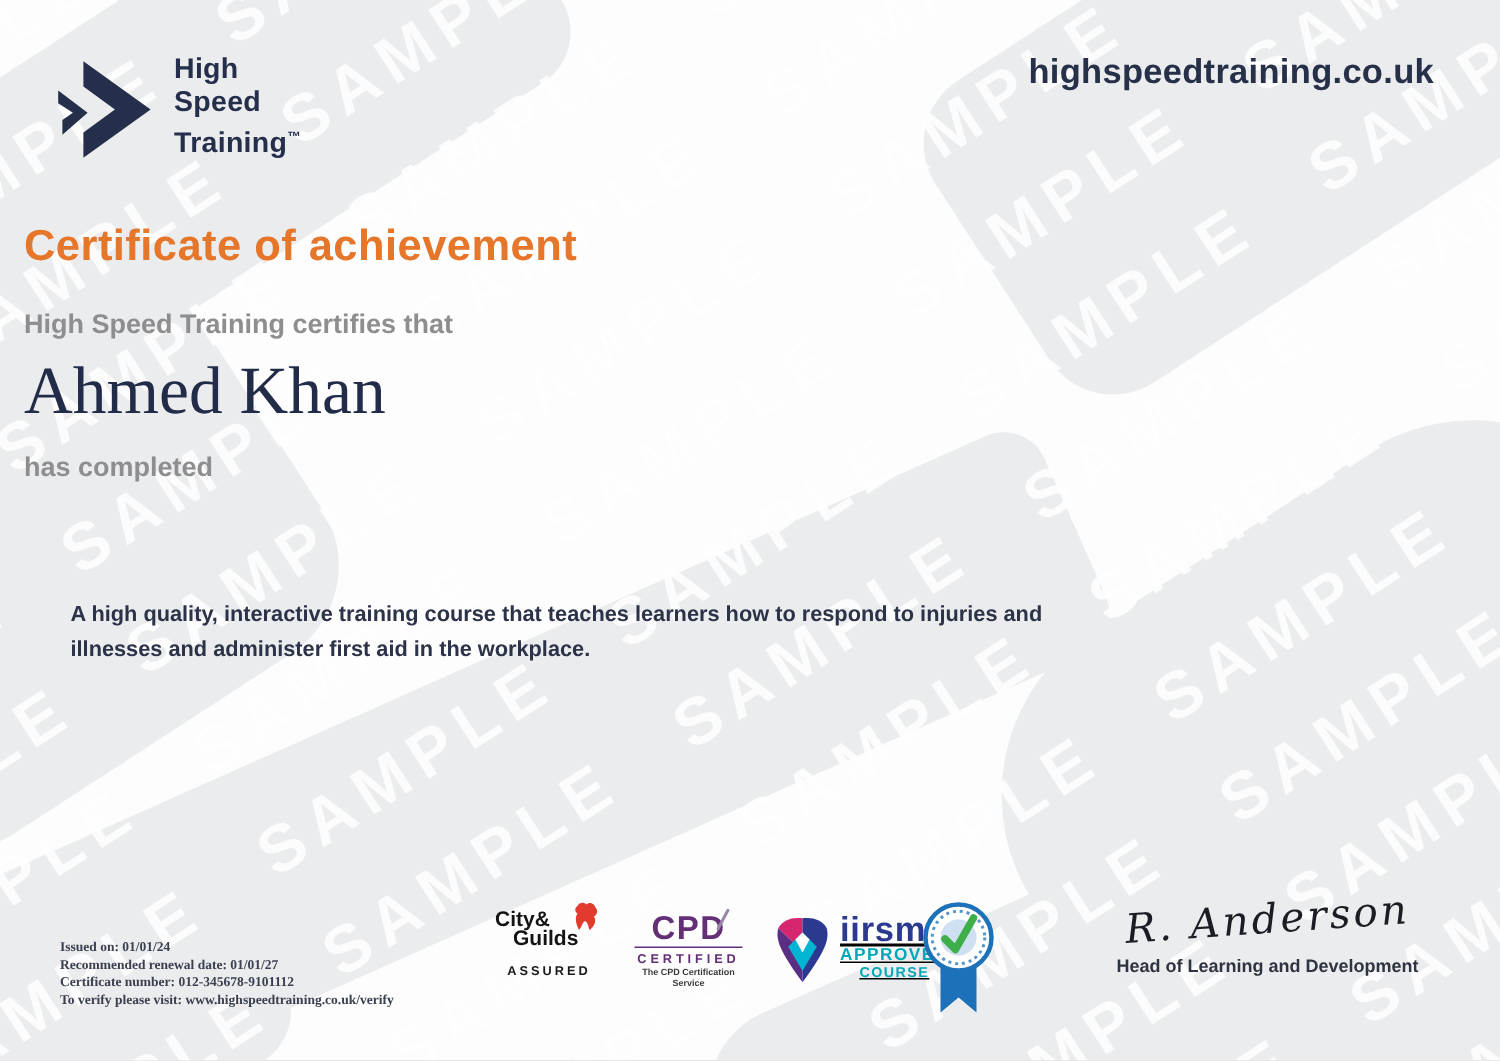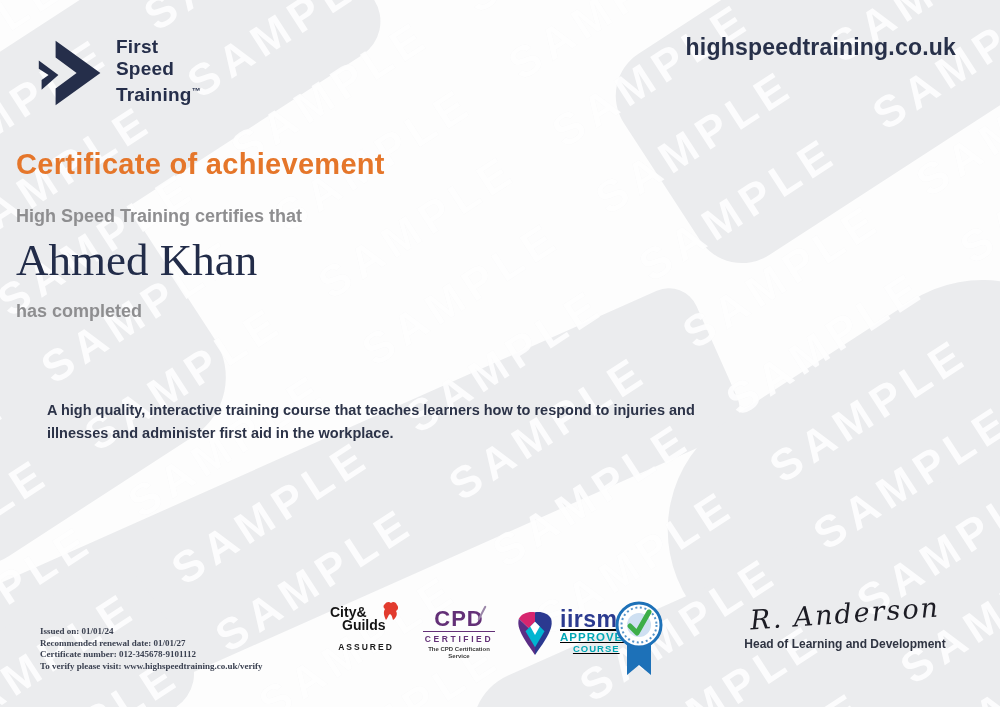--- a/index.html
+++ b/index.html
@@ -102,21 +102,21 @@
   <div class="wm wm-white watermark">SAMPLE SAMPLE SAMPLE SAMPLE SAMPLE SAMPLE SAMPLE SAMPLE SAMPLE SAMPLE SAMPLE SAMPLE SAMPLE SAMPLE SAMPLE SAMPLE SAMPLE SAMPLE SAMPLE SAMPLE SAMPLE SAMPLE SAMPLE SAMPLE SAMPLE SAMPLE SAMPLE SAMPLE SAMPLE SAMPLE SAMPLE SAMPLE SAMPLE SAMPLE SAMPLE SAMPLE SAMPLE SAMPLE SAMPLE SAMPLE SAMPLE SAMPLE SAMPLE SAMPLE SAMPLE SAMPLE SAMPLE SAMPLE SAMPLE SAMPLE SAMPLE SAMPLE SAMPLE SAMPLE SAMPLE SAMPLE SAMPLE SAMPLE SAMPLE SAMPLE SAMPLE SAMPLE SAMPLE SAMPLE SAMPLE SAMPLE SAMPLE SAMPLE SAMPLE SAMPLE SAMPLE SAMPLE SAMPLE SAMPLE SAMPLE SAMPLE SAMPLE SAMPLE SAMPLE SAMPLE SAMPLE SAMPLE SAMPLE SAMPLE SAMPLE SAMPLE SAMPLE SAMPLE SAMPLE SAMPLE SAMPLE SAMPLE SAMPLE SAMPLE SAMPLE SAMPLE SAMPLE SAMPLE SAMPLE SAMPLE SAMPLE SAMPLE SAMPLE SAMPLE SAMPLE SAMPLE SAMPLE SAMPLE SAMPLE SAMPLE SAMPLE SAMPLE SAMPLE SAMPLE SAMPLE SAMPLE SAMPLE SAMPLE SAMPLE SAMPLE SAMPLE SAMPLE SAMPLE SAMPLE SAMPLE SAMPLE SAMPLE SAMPLE SAMPLE SAMPLE SAMPLE SAMPLE SAMPLE SAMPLE SAMPLE SAMPLE SAMPLE SAMPLE SAMPLE SAMPLE SAMPLE SAMPLE SAMPLE SAMPLE SAMPLE SAMPLE SAMPLE SAMPLE SAMPLE SAMPLE SAMPLE SAMPLE SAMPLE SAMPLE SAMPLE SAMPLE SAMPLE SAMPLE SAMPLE SAMPLE SAMPLE SAMPLE SAMPLE SAMPLE SAMPLE SAMPLE SAMPLE SAMPLE SAMPLE SAMPLE SAMPLE SAMPLE SAMPLE SAMPLE SAMPLE SAMPLE SAMPLE SAMPLE SAMPLE SAMPLE SAMPLE SAMPLE SAMPLE SAMPLE SAMPLE SAMPLE SAMPLE SAMPLE SAMPLE SAMPLE SAMPLE SAMPLE SAMPLE SAMPLE SAMPLE SAMPLE SAMPLE SAMPLE SAMPLE SAMPLE SAMPLE SAMPLE SAMPLE SAMPLE SAMPLE SAMPLE SAMPLE SAMPLE SAMPLE SAMPLE SAMPLE SAMPLE SAMPLE SAMPLE SAMPLE SAMPLE SAMPLE SAMPLE SAMPLE SAMPLE SAMPLE SAMPLE SAMPLE SAMPLE SAMPLE SAMPLE SAMPLE SAMPLE SAMPLE SAMPLE SAMPLE SAMPLE SAMPLE SAMPLE SAMPLE SAMPLE SAMPLE SAMPLE SAMPLE SAMPLE SAMPLE SAMPLE SAMPLE SAMPLE SAMPLE SAMPLE SAMPLE SAMPLE SAMPLE SAMPLE SAMPLE SAMPLE SAMPLE SAMPLE SAMPLE SAMPLE SAMPLE SAMPLE SAMPLE SAMPLE SAMPLE SAMPLE SAMPLE SAMPLE SAMPLE SAMPLE SAMPLE SAMPLE SAMPLE SAMPLE SAMPLE SAMPLE SAMPLE SAMPLE SAMPLE SAMPLE SAMPLE SAMPLE SAMPLE SAMPLE SAMPLE SAMPLE SAMPLE SAMPLE SAMPLE SAMPLE SAMPLE SAMPLE SAMPLE SAMPLE SAMPLE SAMPLE SAMPLE SAMPLE SAMPLE SAMPLE SAMPLE SAMPLE SAMPLE SAMPLE SAMPLE SAMPLE SAMPLE SAMPLE SAMPLE SAMPLE SAMPLE SAMPLE SAMPLE SAMPLE SAMPLE SAMPLE SAMPLE SAMPLE SAMPLE SAMPLE SAMPLE SAMPLE SAMPLE SAMPLE SAMPLE SAMPLE SAMPLE SAMPLE SAMPLE SAMPLE SAMPLE SAMPLE SAMPLE SAMPLE SAMPLE SAMPLE SAMPLE SAMPLE SAMPLE SAMPLE SAMPLE SAMPLE SAMPLE SAMPLE SAMPLE SAMPLE SAMPLE SAMPLE SAMPLE SAMPLE SAMPLE SAMPLE SAMPLE SAMPLE SAMPLE SAMPLE SAMPLE SAMPLE SAMPLE SAMPLE SAMPLE SAMPLE SAMPLE SAMPLE SAMPLE SAMPLE SAMPLE SAMPLE SAMPLE SAMPLE SAMPLE SAMPLE SAMPLE SAMPLE SAMPLE SAMPLE SAMPLE SAMPLE SAMPLE SAMPLE SAMPLE SAMPLE SAMPLE SAMPLE SAMPLE SAMPLE SAMPLE SAMPLE SAMPLE SAMPLE SAMPLE SAMPLE SAMPLE SAMPLE SAMPLE SAMPLE SAMPLE SAMPLE SAMPLE SAMPLE SAMPLE SAMPLE SAMPLE SAMPLE SAMPLE SAMPLE SAMPLE SAMPLE SAMPLE SAMPLE SAMPLE SAMPLE SAMPLE SAMPLE SAMPLE SAMPLE SAMPLE SAMPLE SAMPLE SAMPLE SAMPLE SAMPLE SAMPLE SAMPLE </div>
 
   <div class="content">
 
     <div class="logo">
       <svg viewBox="0 0 100 100">
         <polygon fill="#252e4a" points="28,4 92,50 28,96 28,72 58,50 28,28"></polygon>
         <polygon fill="#252e4a" points="4,32 32,53 8,74 8,60 18,53 4,44"></polygon>
       </svg>
       <div class="logo-text">
-        <div>First</div>
+        <div>High</div>
         <div>Speed</div>
         <div><span>Training</span><span class="logo-tm">™</span></div>
       </div>
     </div>
     <div class="site">highspeedtraining.co.uk</div>
 
     <div class="c title">Certificate of achievement</div>
     <div class="c certifies">High Speed Training certifies that</div>
     <div class="c recipient">Ahmed Khan</div>
     <div class="c completed">has completed</div>

